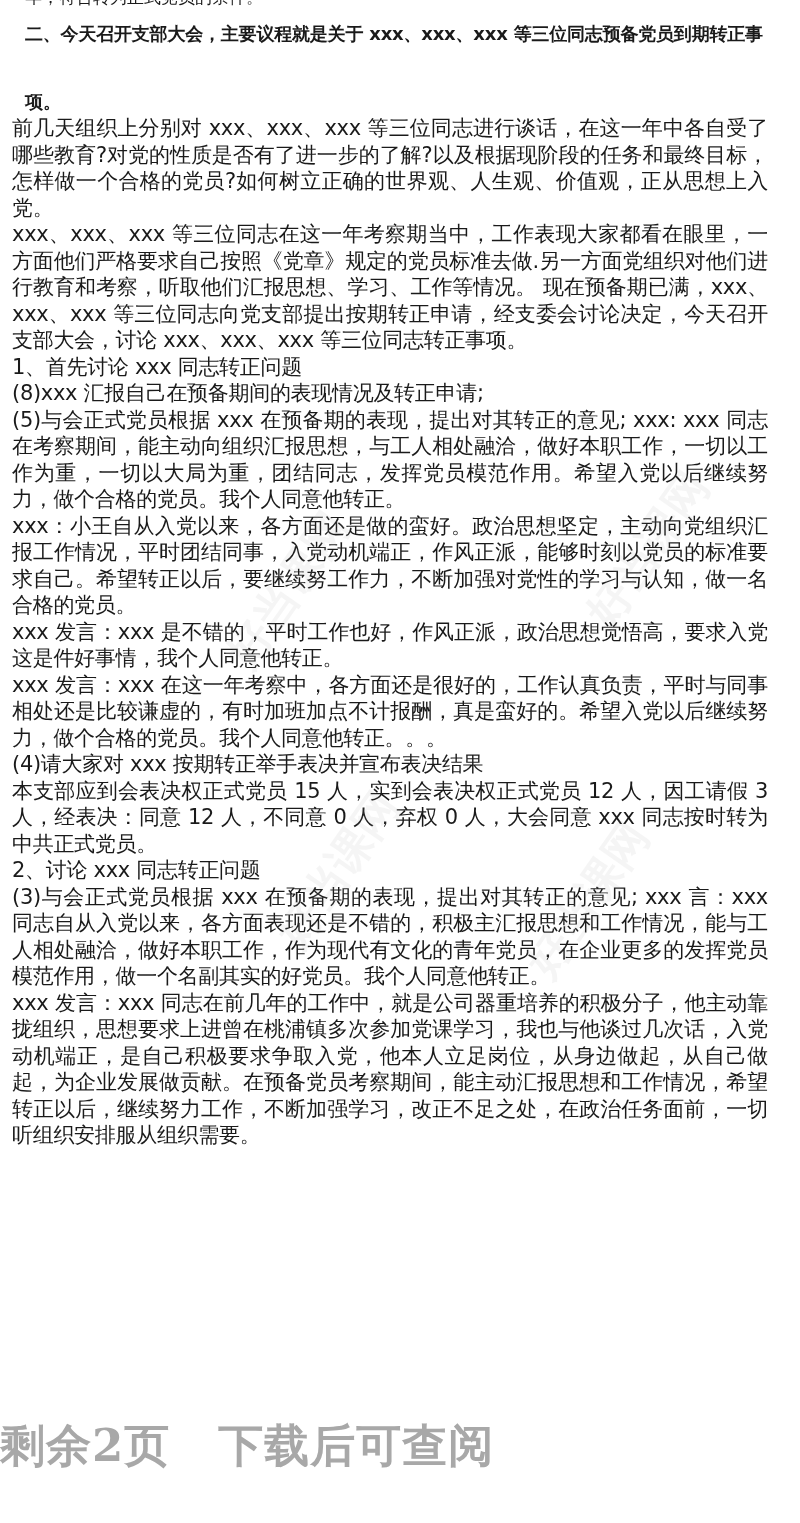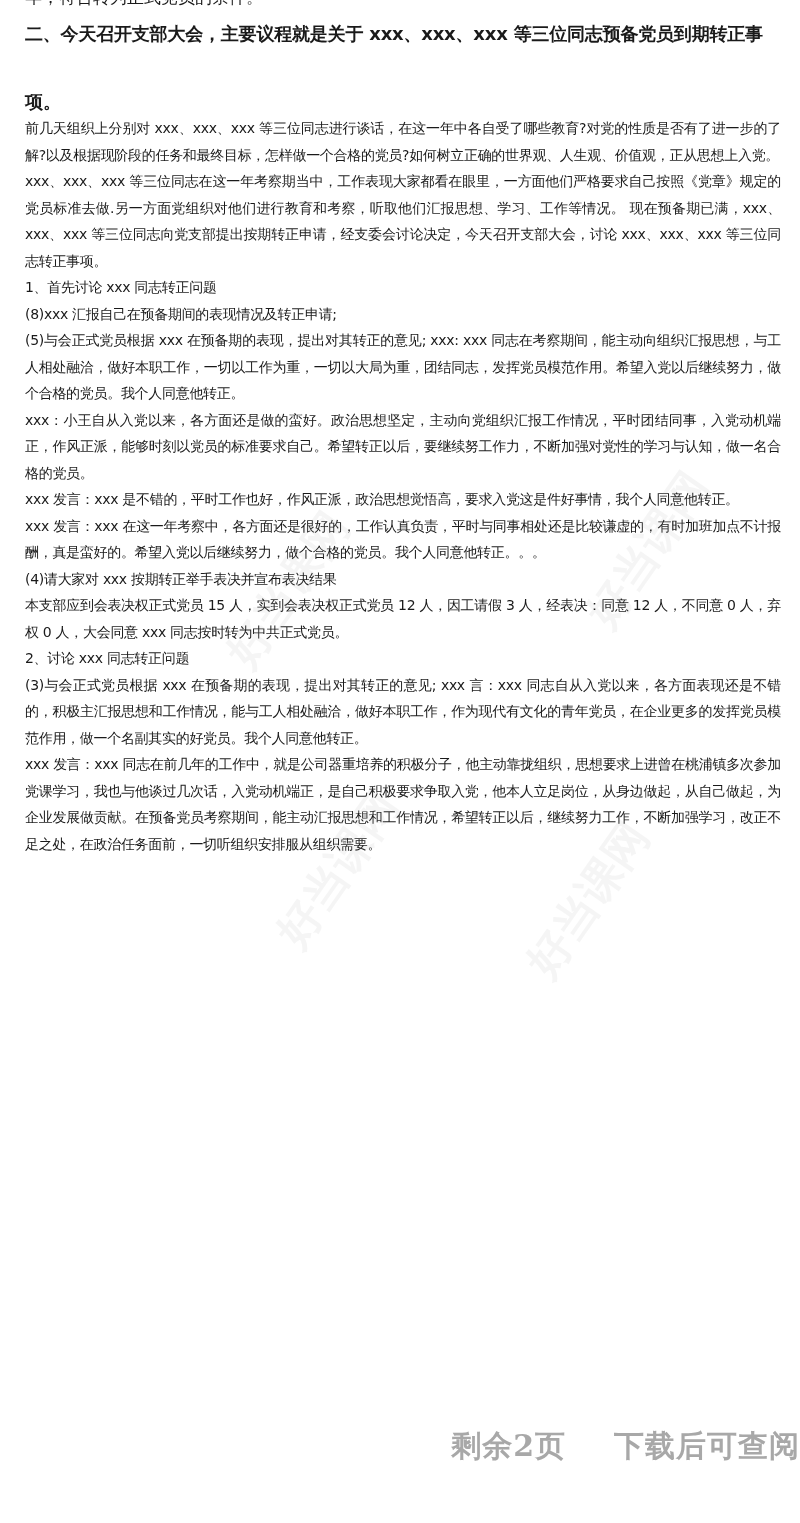--- a/index.html
+++ b/index.html
@@ -41,24 +41,24 @@
     .heading-tail {
       position: absolute;
       left: 25px;
       top: 88px;
       font-size: 18px;
       font-weight: bold;
       line-height: 28px;
     }
     .body {
       position: absolute;
-      left: 25px;
+      left: 12px;
       top: 115px;
       width: 756px;
-      font-size: 14px;
+      font-size: 21px;
       line-height: 26.5px;
       letter-spacing: -0.3px;
       text-align: justify;
     }
     .body p {
       margin: 0;
       padding: 0;
     }
     .watermark {
       position: absolute;
@@ -68,24 +68,24 @@
       transform: rotate(-55deg);
       white-space: nowrap;
       pointer-events: none;
       user-select: none;
     }
     .banner {
       position: absolute;
       left: 0;
       top: 1418px;
       width: 800px;
-      text-align: right;
+      text-align: left;
       font-family: "DejaVu Serif", "Liberation Serif", serif;
       font-weight: bold;
-      font-size: 30px;
+      font-size: 45px;
       color: #a8a8a8;
       letter-spacing: 1px;
       line-height: 56px;
     }
     .banner span { display: inline-block; }
     .banner .gap { width: 48px; }
   </style>
 </head>
 <body>
 

